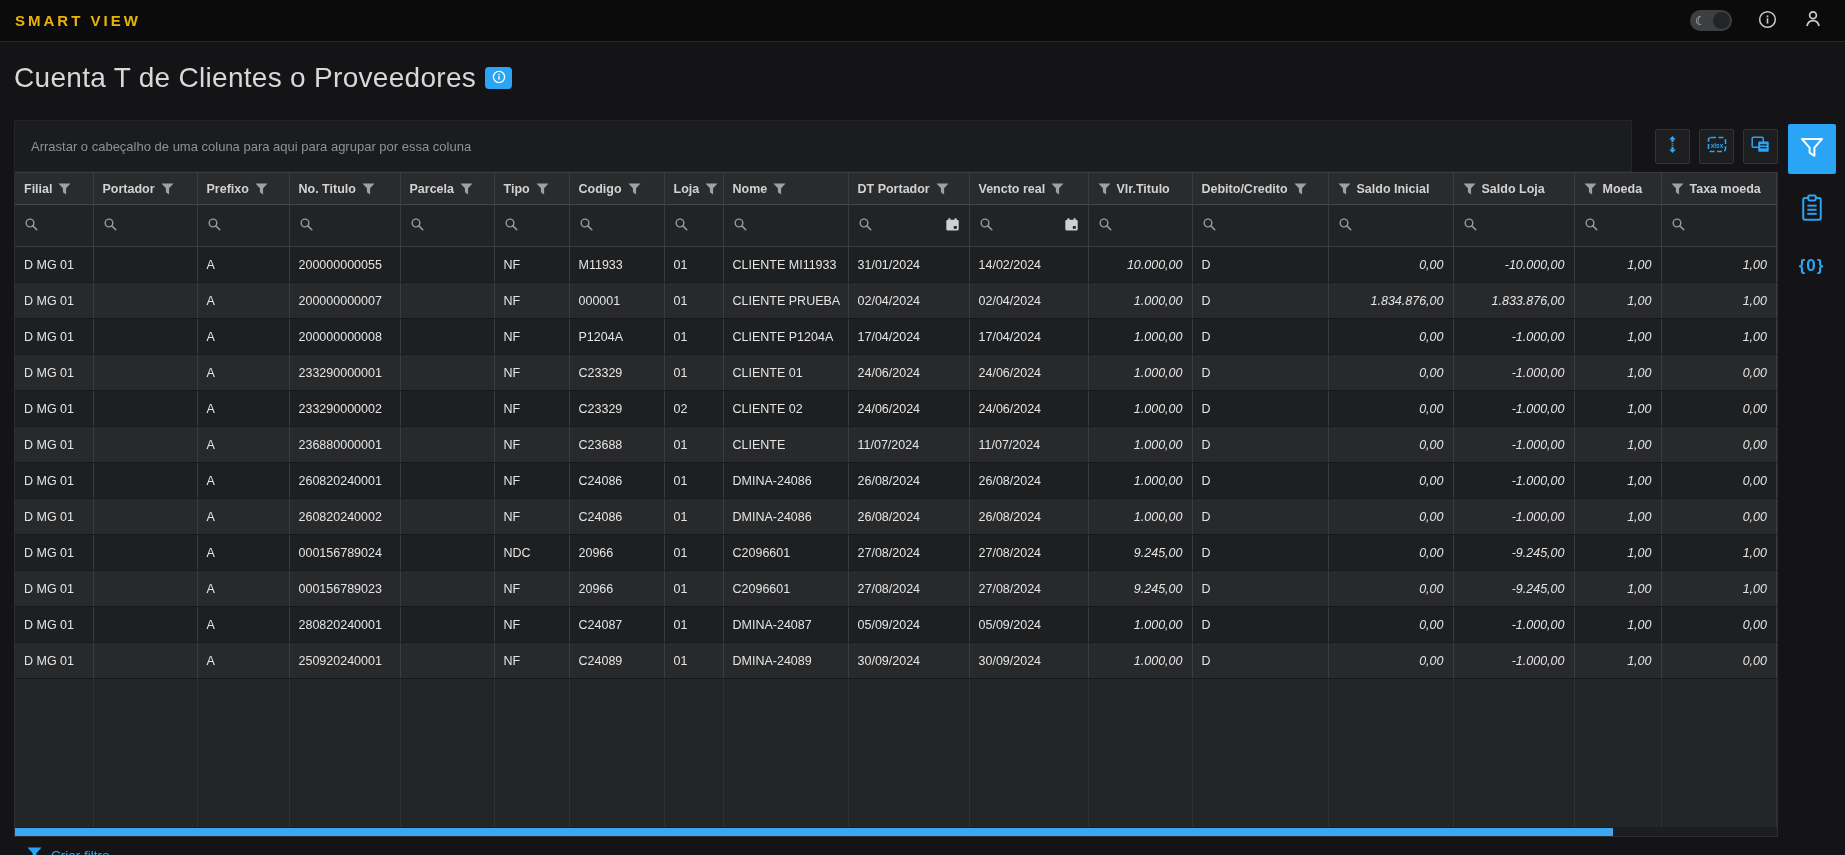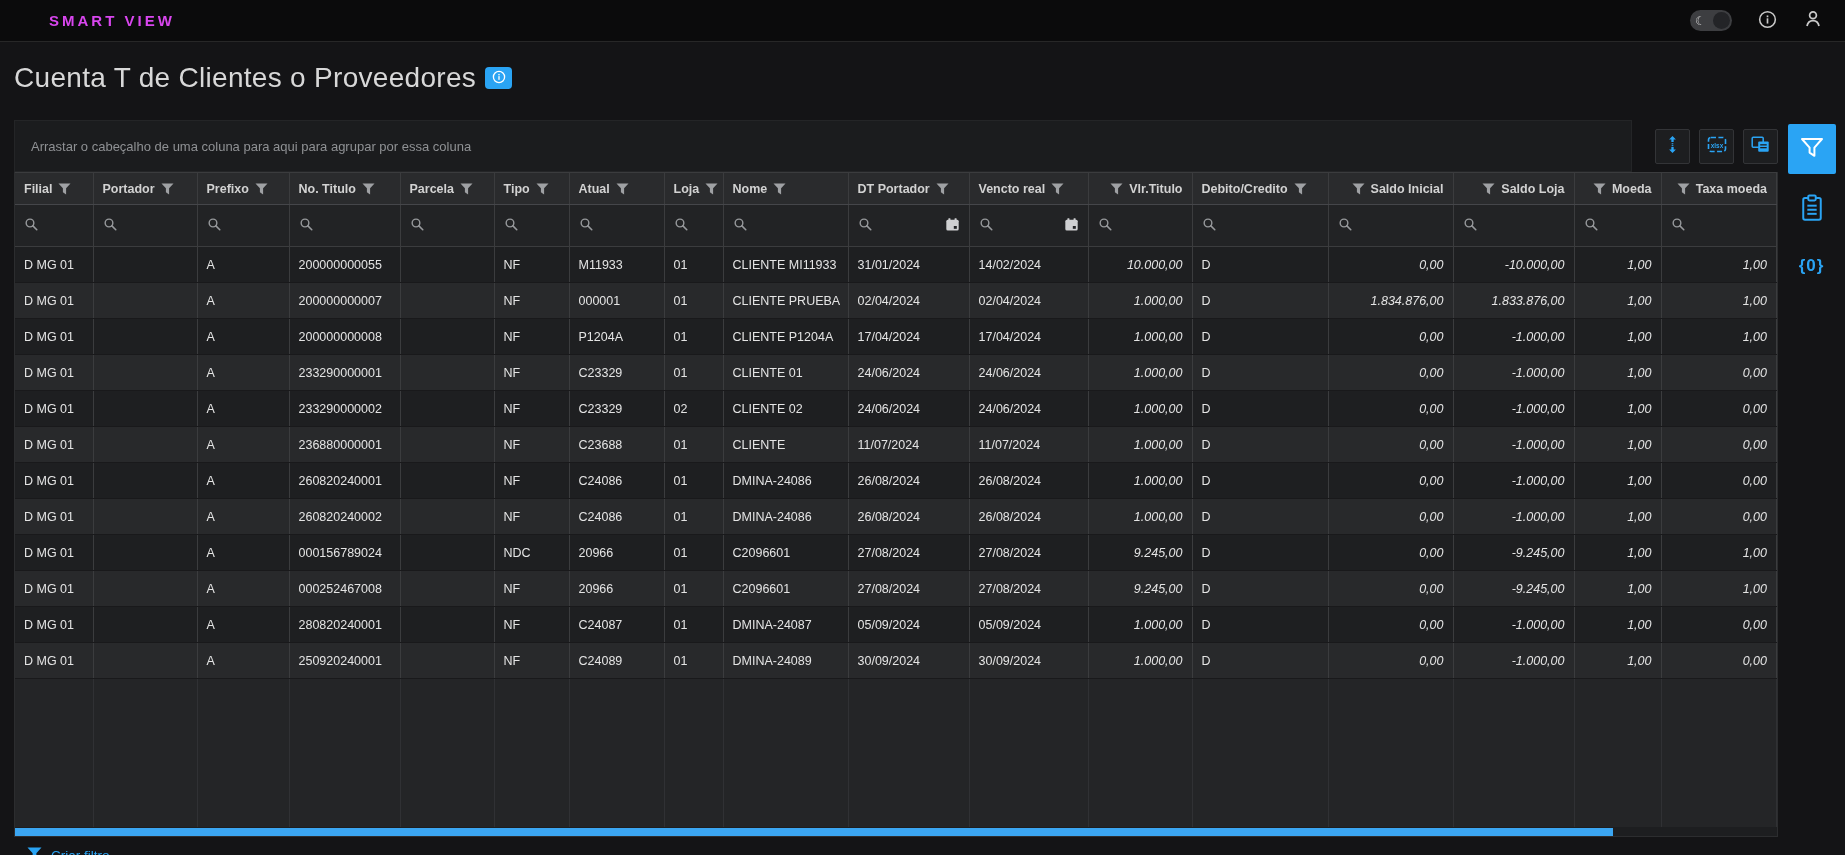--- a/index.html
+++ b/index.html
@@ -9,21 +9,21 @@
     font-family:"Liberation Sans", sans-serif;
     color:#e2e2e2;
     position:relative;
   }
   
   .topbar {
     height:42px; background:#0b0b0c; border-bottom:1px solid #272727;
     display:flex; align-items:center; padding:0 22px 0 15px;
   }
   .brand {
-    color:#d946ef; font-size:15px; font-weight:bold; letter-spacing:3px;margin-left:34px;
+    color:#eab308; font-size:15px; font-weight:bold; letter-spacing:3px;
   }
   .topbar-right { margin-left:auto; display:flex; align-items:center; gap:26px; }
   .toggle {
     width:42px; height:21px; border-radius:11px; background:#3d3e41;
     position:relative; display:flex; align-items:center; cursor:pointer;
   }
   .toggle .moon { font-size:12px; color:#d8d8d8; margin-left:5px; line-height:1; }
   .toggle .knob {
     position:absolute; right:2px; top:2px; width:17px; height:17px;
     border-radius:50%; background:#232427;
@@ -53,21 +53,21 @@
   table { border-collapse:collapse; table-layout:fixed; width:1762px; }
   th, td {
     border-right:1px solid #3b3c3e; overflow:hidden; white-space:nowrap;
     font-size:12.5px; padding:0 9px;
   }
   thead th {
     background:#2a2b2d; height:32px; font-weight:bold; color:#d2d2d2;
     border-top:1px solid #3b3c3e; border-bottom:1px solid #45464a; cursor:pointer;
   }
   .hcell { display:flex; align-items:center; gap:6px; }
-  .hcell.right { justify-content:flex-end; }
+  .hcell.right { }
   .hcell .flabel { flex:0 1 auto; }
   .funnel { color:#9fa1a4; display:flex; flex:0 0 auto; cursor:pointer; }
   tr.filter-row td {
     background:#222325; height:42px; border-bottom:1px solid #3b3c3e; cursor:text;
   }
   .fcell { display:flex; align-items:center; justify-content:space-between; }
   tbody tr.data-row td { height:36px; border-bottom:1px solid #19191b; color:#e4e4e4; }
   tbody tr.data-row:nth-child(odd) td { background:#28292b; }
   tbody tr.data-row:nth-child(even) td { background:#1e1f21; }
   tbody tr.filler td { height:148px; background:#242527; border-right:1px solid #303134; }
@@ -247,21 +247,21 @@
                 <span class="flabel">Tipo</span>
                 <span class="funnel">
                   <svg width="13" height="12" viewBox="0 0 16 15" fill="currentColor">
                     <path d="M0.5 0.5h15L10 6.6v7.9L6 11.7V6.6L0.5 0.5z"></path>
                   </svg>
                 </span>
               </div>
             </th>
             <th>
               <div class="hcell left">
-                <span class="flabel">Atual</span>
+                <span class="flabel">Codigo</span>
                 <span class="funnel">
                   <svg width="13" height="12" viewBox="0 0 16 15" fill="currentColor">
                     <path d="M0.5 0.5h15L10 6.6v7.9L6 11.7V6.6L0.5 0.5z"></path>
                   </svg>
                 </span>
               </div>
             </th>
             <th>
               <div class="hcell left">
                 <span class="flabel">Loja</span>
@@ -683,21 +683,21 @@
             <td class="left">D</td>
             <td class="right">0,00</td>
             <td class="right">-9.245,00</td>
             <td class="right">1,00</td>
             <td class="right">1,00</td>
           </tr>
           <tr class="data-row">
             <td class="left">D MG 01</td>
             <td class="left"></td>
             <td class="left">A</td>
-            <td class="left">000252467008</td>
+            <td class="left">000156789023</td>
             <td class="left"></td>
             <td class="left">NF</td>
             <td class="left">20966</td>
             <td class="left">01</td>
             <td class="left">C2096601</td>
             <td class="left">27/08/2024</td>
             <td class="left">27/08/2024</td>
             <td class="right">9.245,00</td>
             <td class="left">D</td>
             <td class="right">0,00</td>

